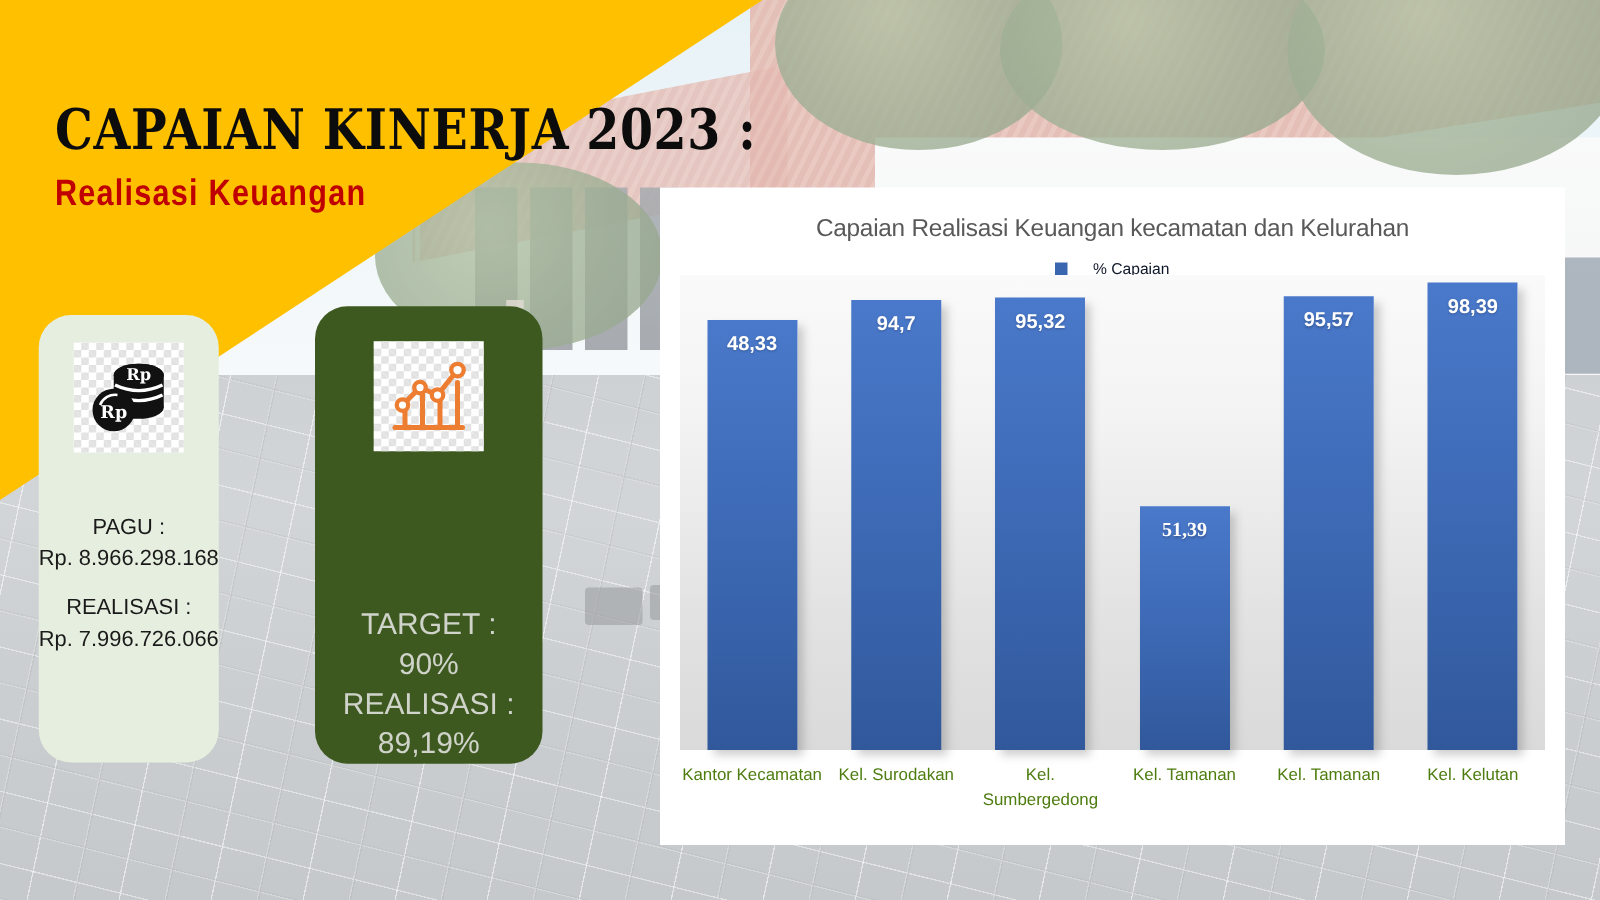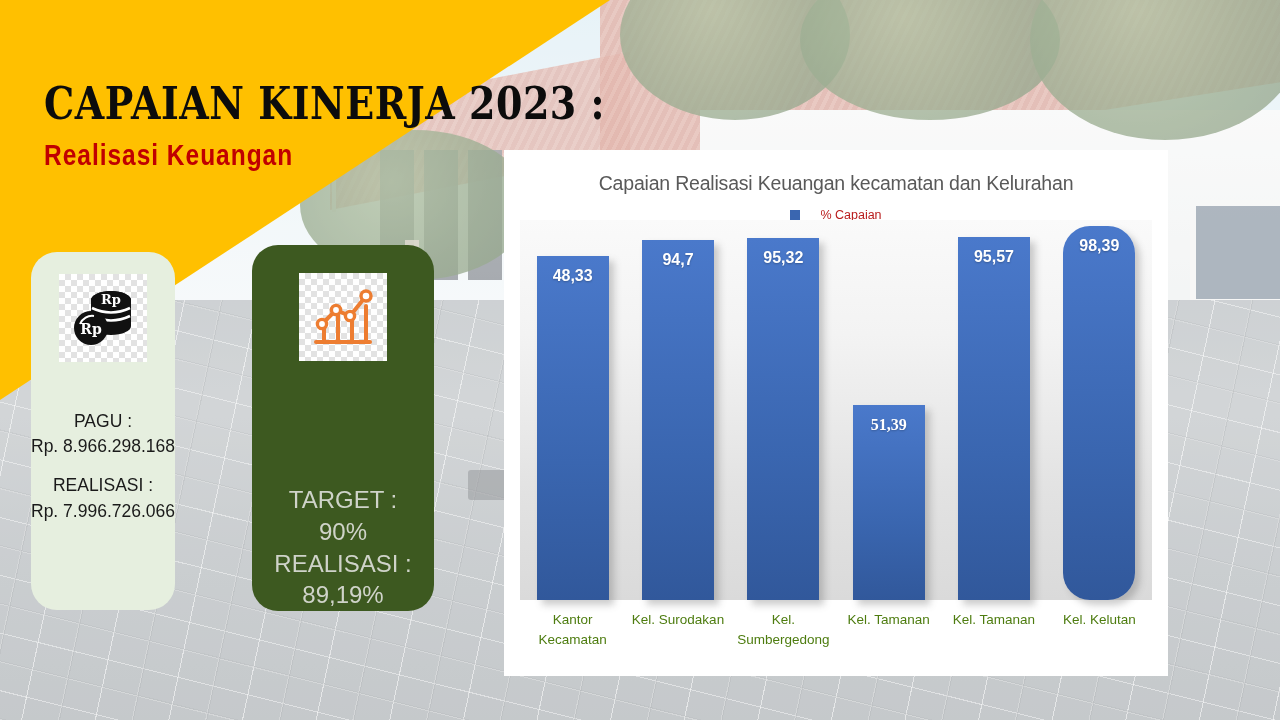--- a/index.html
+++ b/index.html
@@ -125,30 +125,30 @@
     color:#1a1a1a; font-size:17.5px; line-height:1.45; font-weight:400;
     padding-bottom:86px;
   }
   .pagu-text .gap{ display:block; height:14px; }
   .target-text{
     color:#cfd3c9; font-size:24px; line-height:1.32; font-weight:400;
   }
 
   
   .chart-panel{
-    position:absolute; left:504px; top:150px; width:664px; height:526px;
+    position:absolute; left:528px; top:150px; width:724px; height:526px;
     background:#ffffff;
   }
   .chart-title{
     text-align:center; color:#595959; font-size:19.5px; font-weight:400;
     padding-top:22px; letter-spacing:-.2px;
   }
   .chart-legend{
     display:flex; align-items:center; justify-content:center; gap:20px;
-    margin-top:13px; font-size:12.5px; color:#b91c1c;text-decoration:underline;
+    margin-top:13px; font-size:12.5px; color:#0f172a;text-decoration:underline;
   }
   .legend-swatch{ width:10px; height:10px; background:#3A66B0; display:inline-block; }
 
   .plot{
     position:absolute; left:16px; top:70px; right:16px; bottom:76px;
     background: linear-gradient(180deg,#fafafa 0%, #f3f3f3 30%, #e2e2e2 72%, #dadada 100%);
   }
   .bars{
     position:absolute; left:0; right:0; bottom:0; top:0;
     display:flex; align-items:flex-end; justify-content:space-around;
@@ -296,21 +296,21 @@
           <div class="bar" style="height: 51.39%; font-family: Liberation Serif, serif;">
             <div class="bar-label">51,39</div>
           </div>
         </div>
         <div class="bar-slot">
           <div class="bar" style="height: 95.57%; padding-left: 26px;">
             <div class="bar-label">95,57</div>
           </div>
         </div>
         <div class="bar-slot">
-          <div class="bar" style="height: 98.39%; border-radius: 27px;">
+          <div class="bar" style="height: 98.39%;">
             <div class="bar-label">98,39</div>
           </div>
         </div>
       </div>
   </div>
 
   <div class="cats" id="cats">
       <div class="cat">Kantor Kecamatan</div>
       <div class="cat">Kel. Surodakan</div>
       <div class="cat">Kel. Sumbergedong</div>

